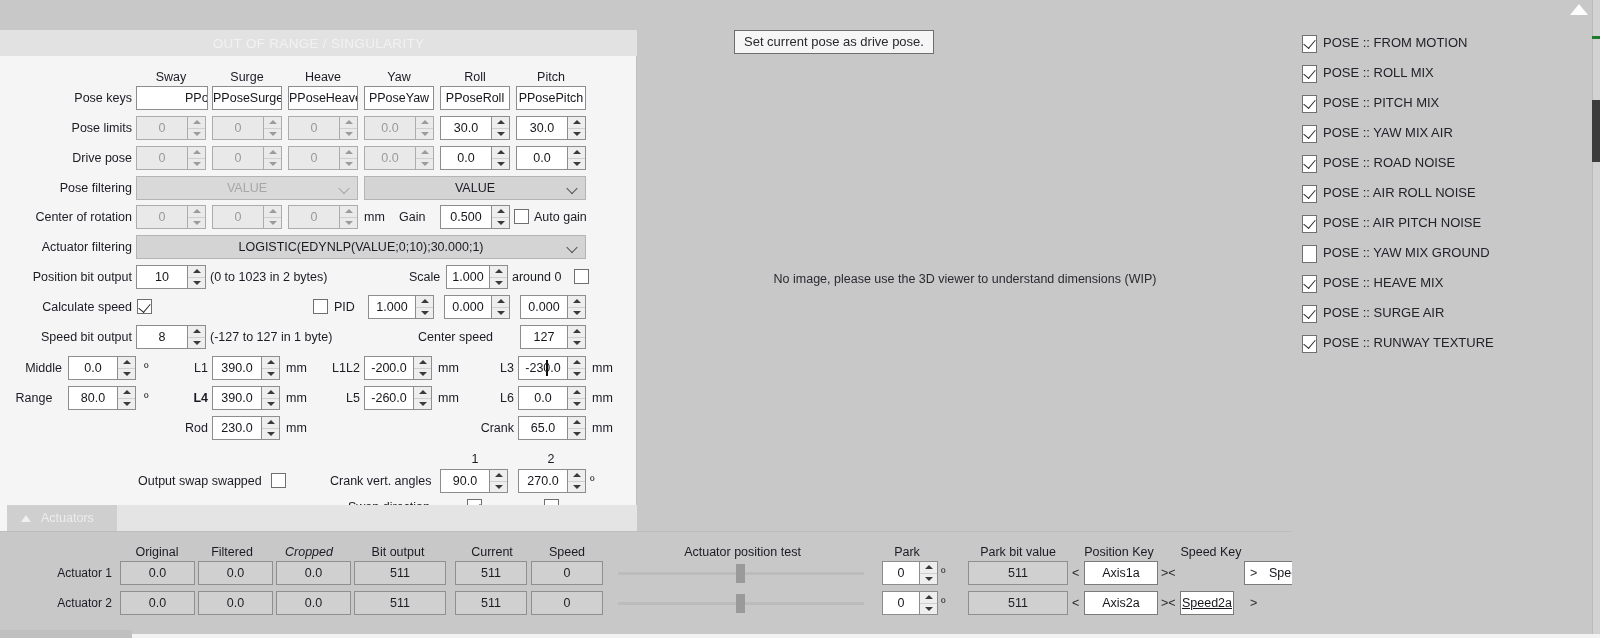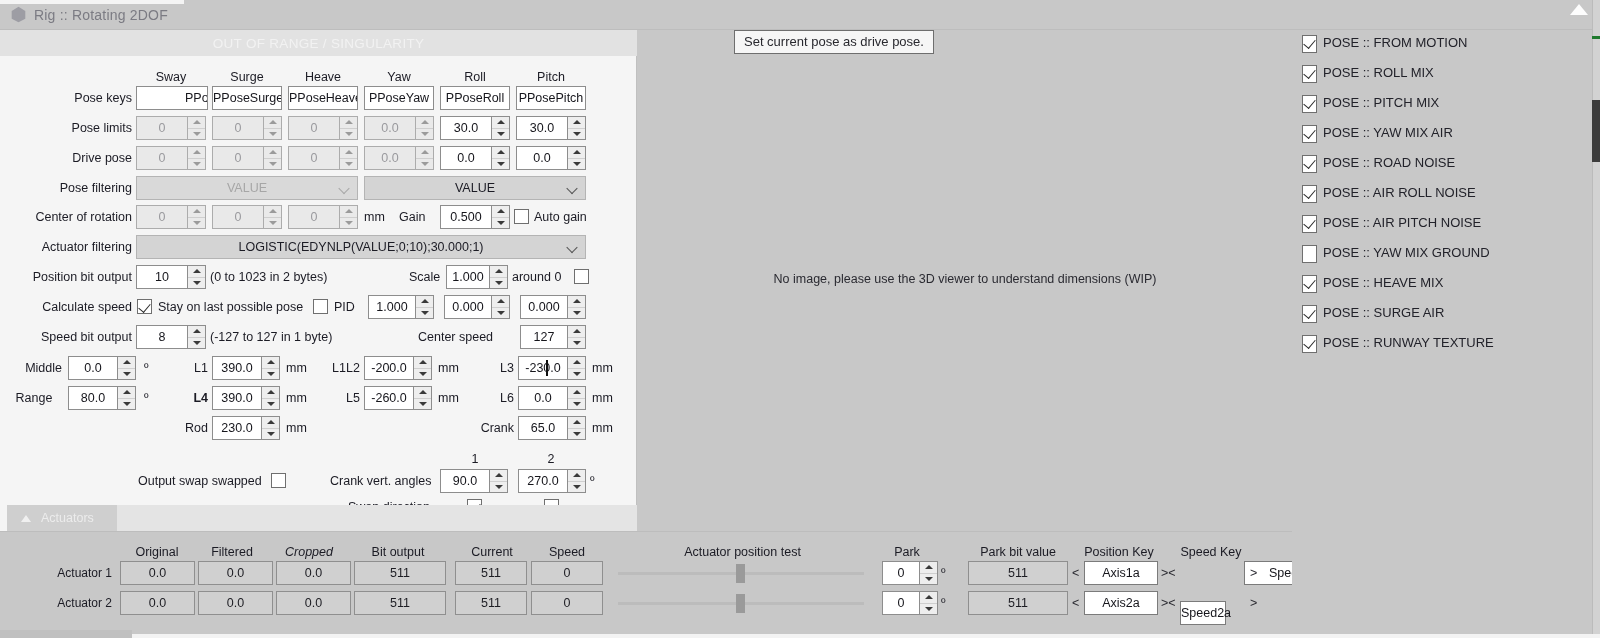--- a/index.html
+++ b/index.html
@@ -210,27 +210,20 @@
     position:absolute; top:3px; width:9px; height:19px; background:#9a9a9a;
   }
   .btm-edge{ position:absolute; left:0; top:634px; width:1600px; height:4px; background:#f3f3f3; }
   .btm-edge2{ position:absolute; left:0; top:630px; width:132px; height:8px; background:#c0c0c0; }
 </style>
 </head>
 <body>
 
 <div id="root">
 
-  <div class="titlebar">
-    <div class="tb-tabstub"></div>
-    <svg class="tb-icon" viewBox="0 0 20 20">
-      <polygon points="10,1 18,6 18,15 10,19 2,15 2,6" fill="#9d9da4"></polygon>
-    </svg>
-    <div class="tb-title">Rig :: Rotating 2DOF</div>
-  </div>
 
   <div class="leftpanel">
 
     <div class="banner">OUT OF RANGE / SINGULARITY</div>
 
     <div class="colhead" style="left:136px; top:38px; width:70px;">Sway</div>
     <div class="colhead" style="left:212px; top:38px; width:70px;">Surge</div>
     <div class="colhead" style="left:288px; top:38px; width:70px;">Heave</div>
     <div class="colhead" style="left:364px; top:38px; width:70px;">Yaw</div>
     <div class="colhead" style="left:440px; top:38px; width:70px;">Roll</div>
@@ -397,21 +390,20 @@
         <div class="btns">
           <i></i>
           <i></i>
         </div>
       </div>
     <div class="lbl l" style="left:512px; top:235px; width:70px;">around 0</div>
     <div class="cbx" style="left:574px; top:239px;"></div>
 
     <div class="lbl" style="left:4px; top:265px; width:128px;">Calculate speed</div>
     <div class="cbx on" style="left:137px; top:269px;"></div>
-    <div class="lbl l" style="left:158px; top:265px; width:200px;">Stay on last possible pose</div>
     <div class="cbx" style="left:313px; top:269px;"></div>
     <div class="lbl l" style="left:334px; top:265px; width:36px;">PID</div>
     <div class="spin" style="left:368px; top:265px; width:66px;">
         <div class="fld">1.000</div>
         <div class="btns">
           <i></i>
           <i></i>
         </div>
       </div>
     <div class="spin" style="left:444px; top:265px; width:66px;">
@@ -645,21 +637,21 @@
         <div class="btns">
           <i></i>
           <i></i>
         </div>
       </div>
     <div class="arrowtxt" style="left:941px; top:59px;">º</div>
     <div class="robox" style="left:968px; top:59px; width:100px;">511</div>
     <div class="arrowtxt" style="left:1072px; top:59px;">&lt;</div>
     <div class="keybox" style="left:1084px; top:59px; width:74px;">Axis2a</div>
     <div class="arrowtxt" style="left:1161px; top:59px;">&gt;&lt;</div>
-    <div class="keybox" style="left:1180px; top:69px; width:46px;">Speed2a</div>
+    <div class="keybox" style="left:1180px; top:59px; width:54px;text-decoration:underline;">Speed2a</div>
     <div class="arrowtxt" style="left:1250px; top:59px;">&gt;</div>
   </div>
 
   <div class="rightpanel">
     <div class="rp-item" style="top:4px;">
       <span class="cbx on"></span>
       <span>POSE :: FROM MOTION</span>
       </div>
     <div class="rp-item" style="top:34px;">
       <span class="cbx on"></span>

